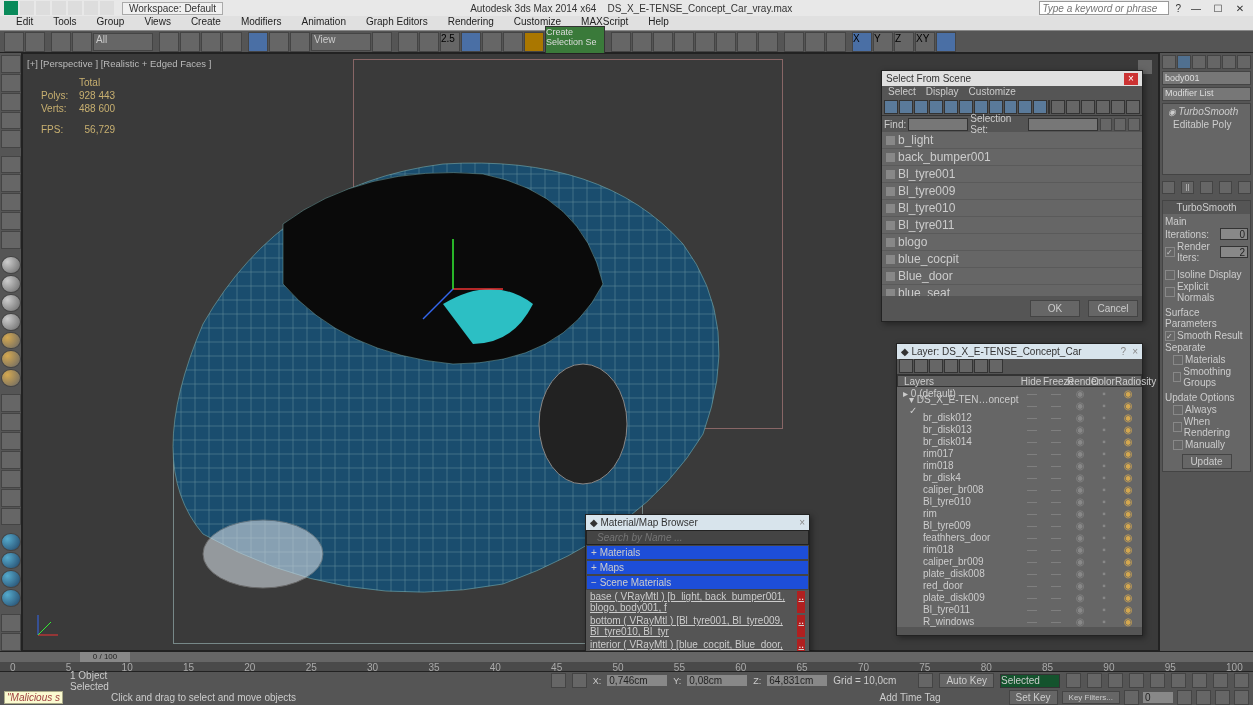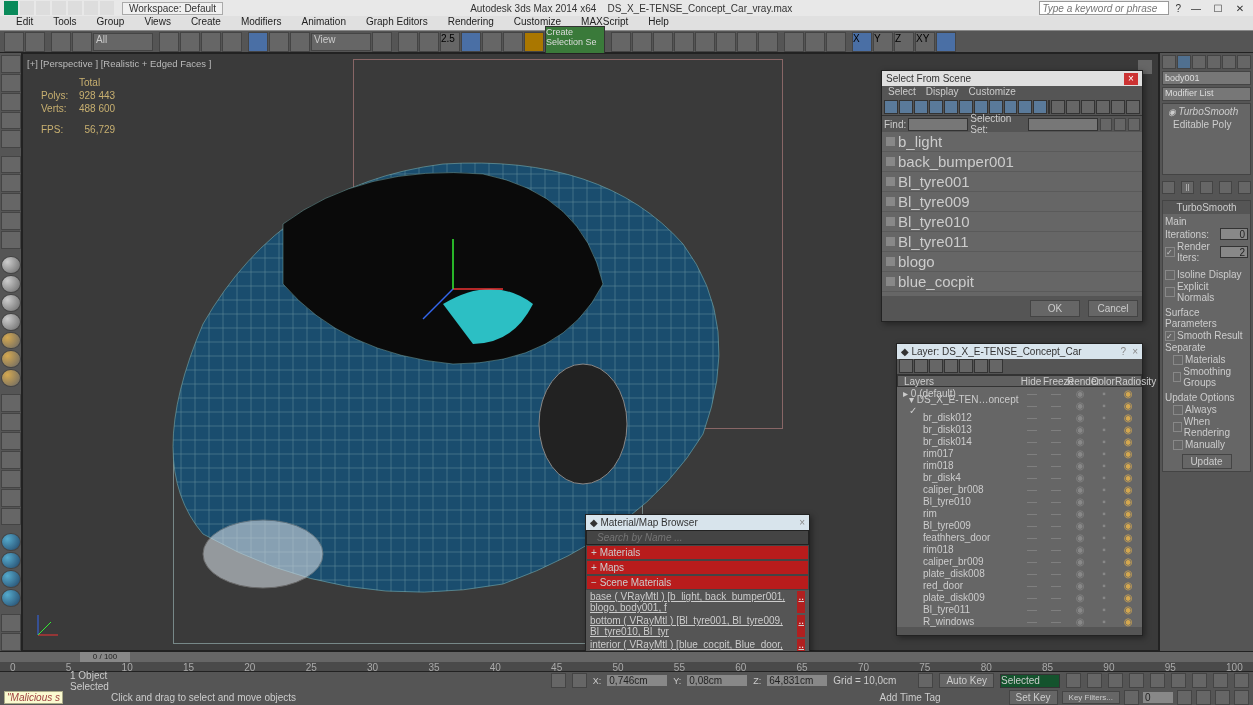--- a/index.html
+++ b/index.html
@@ -63,35 +63,35 @@
 .flt { position:absolute; background:#555; border:1px solid #222; color:#ccc; box-shadow:2px 2px 6px rgba(0,0,0,.4);}
 .flt .flt-title { height:15px; background:#e0e0e0; color:#333; padding:0 4px; display:flex; align-items:center; justify-content:space-between;}
 .flt .flt-title .x { width:14px; height:12px; background:#c33; color:#fff; text-align:center; line-height:12px;}
 .flt .flt-menu { height:14px; background:#555; display:flex; gap:10px; padding:0 6px; font-size:9px;}
 .flt .flt-tb { height:16px; background:#555; display:flex; gap:1px; padding:0 2px; border-bottom:1px solid #333;}
 .flt .flt-tb span { width:14px; height:14px; background:#5a7a9a; border:1px solid #333;}
 .flt-find { height:16px; display:flex; align-items:center; gap:2px; padding:0 2px;}
 .flt-find input { height:13px; background:#777; border:1px solid #333; color:#ddd; flex:1; padding:0 2px;}
 .flt-list-hdr { height:14px; background:#606060; border:1px solid #333; padding:0 4px;}
 .flt-list { background:#666; overflow:auto;}
-.flt-list .row { padding:1px 4px; border-bottom:1px solid #5a5a5a; font-size:15px; display:flex; align-items:center; gap:3px;}
+.flt-list .row { padding:1px 4px; border-bottom:1px solid #5a5a5a; font-size:12px; display:flex; align-items:center; gap:3px;}
 .flt-list .row .ico { width:9px; height:9px; background:#888; display:inline-block;}
 .flt-btns { display:flex; justify-content:flex-end; gap:8px; padding:4px;}
 .flt-btns span { width:50px; text-align:center; background:#666; border:1px solid #444; padding:2px;}
 
 .layer-row { display:flex; align-items:center; padding:0 2px; height:12px; font-size:9px;}
 .layer-row .name { flex:1; padding-left:14px;}
 .layer-row .c { width:24px; text-align:center; color:#888;}
 .layer-row .bulb { color:#d4a850;}
 .layer-hdr .c { color:#ccc;}
 
 .mat-row { padding:1px 4px; font-size:9px; display:flex;text-decoration:underline;}
 .mat-row .red { background:#b02020; color:#fff; padding:0 1px;}
 .mat-sel { background:#2050a0;}
-.mat-hdr2 { background:#b91c1c; padding:1px 4px; border:1px solid #444;}
+.mat-hdr2 { background:#1d4ed8; padding:1px 4px; border:1px solid #444;}
 
 
 .timeline { position:absolute; left:0; right:0; height:20px; background:#555; border-top:1px solid #222;}
 .timeline .slider { height:10px; background:#666; position:relative;}
 .timeline .handle { position:absolute; left:80px; top:0; width:50px; height:10px; background:#888; color:#222; text-align:center; font-size:8px;}
 .timeline .ticks { height:10px; background:#4a4a4a; display:flex; justify-content:space-between; padding:0 10px; color:#aaa; font-size:8px;}
 
 .status { position:absolute; bottom:0; left:0; right:0; height:34px; background:#555; border-top:1px solid #222; color:#ccc;}
 .status .r1 { height:17px; display:flex; align-items:center; padding:0 4px; gap:6px; font-size:9px;}
 .status .r2 { height:17px; display:flex; align-items:center; padding:0 4px; gap:4px; font-size:9px;}

